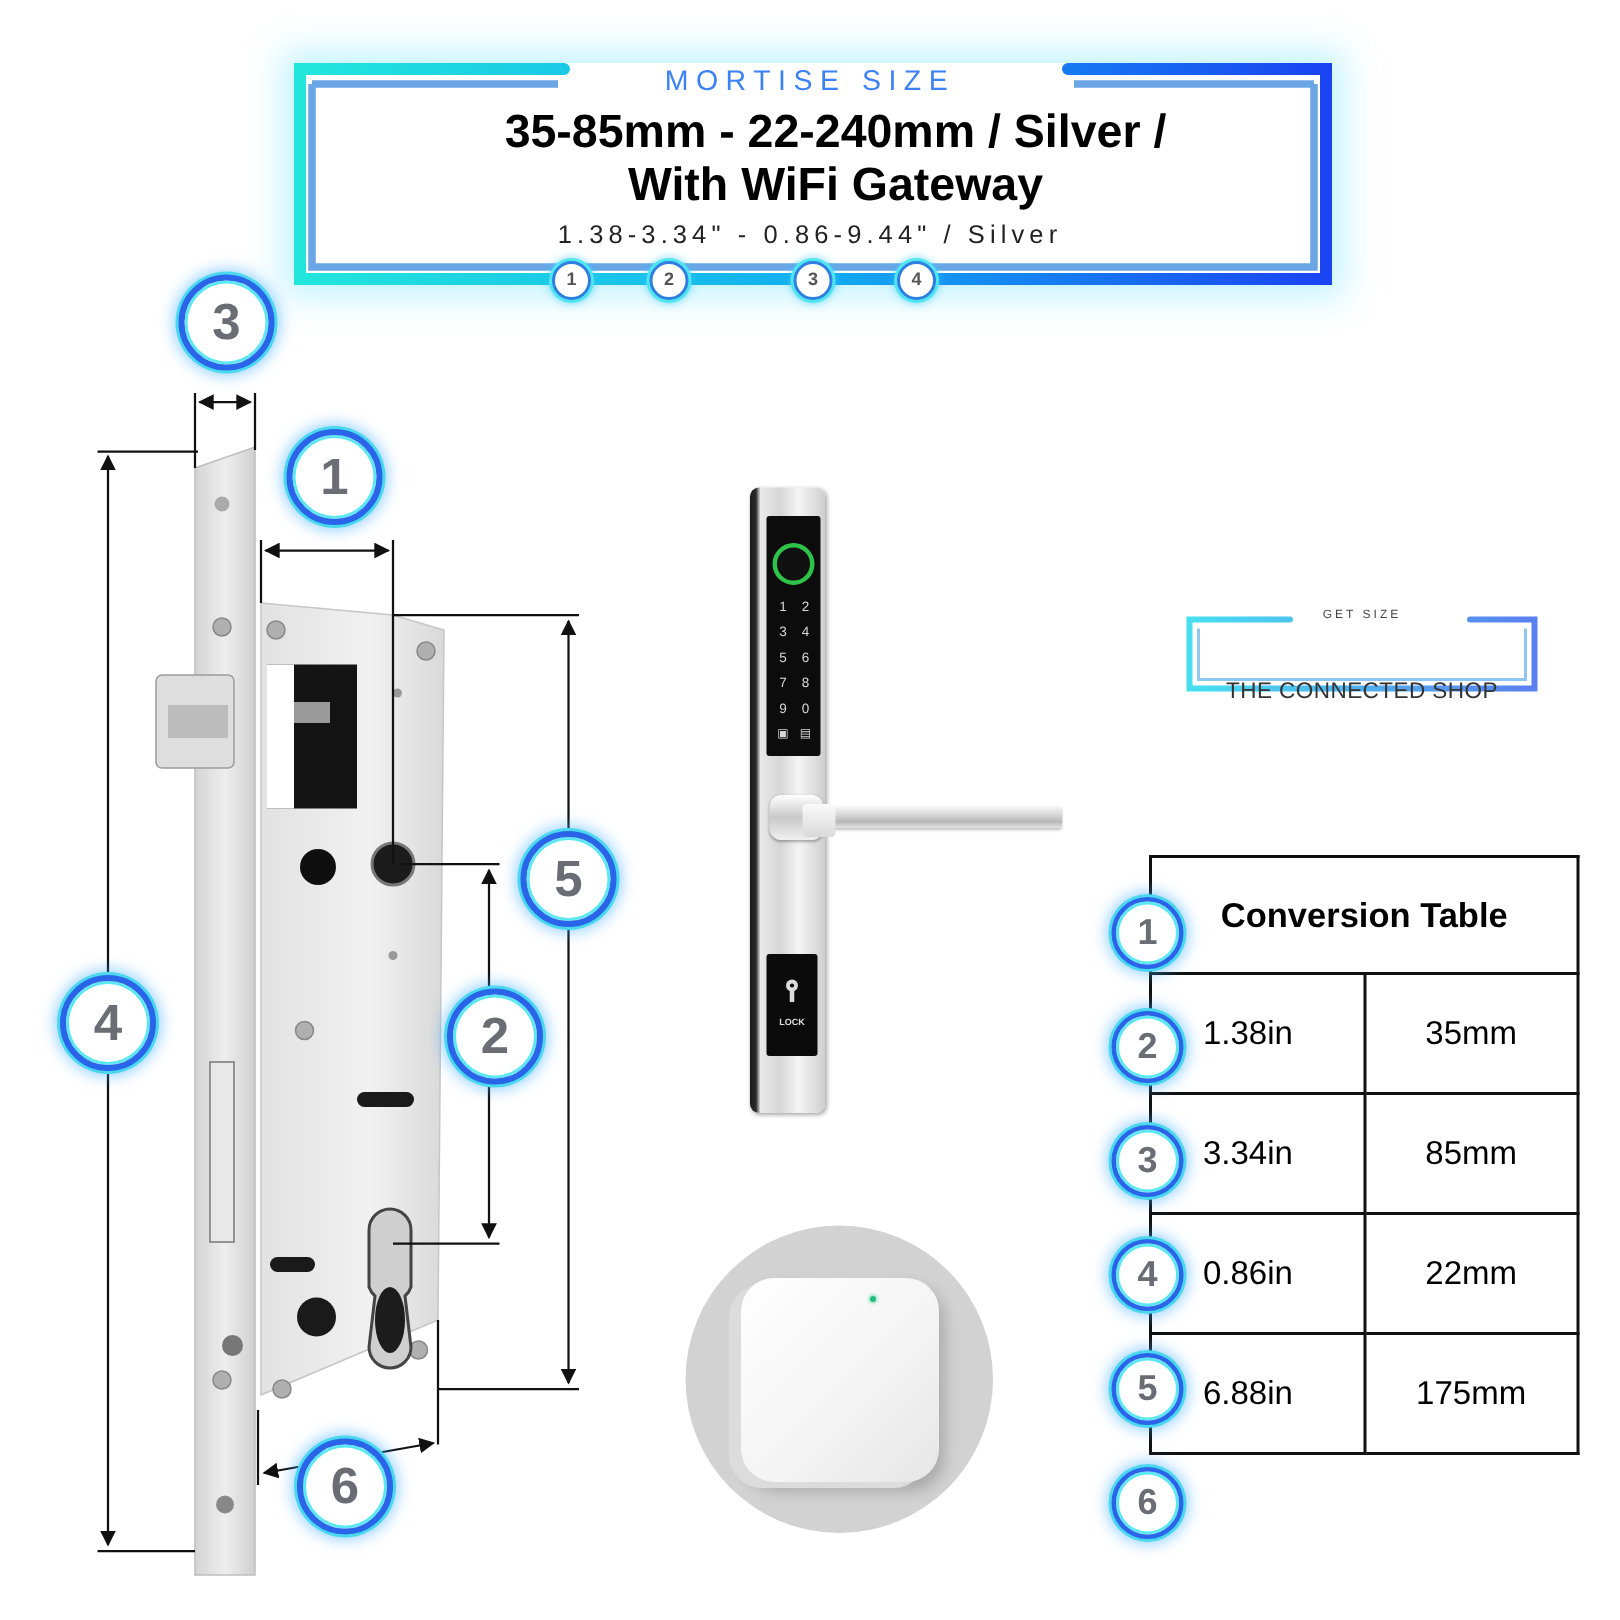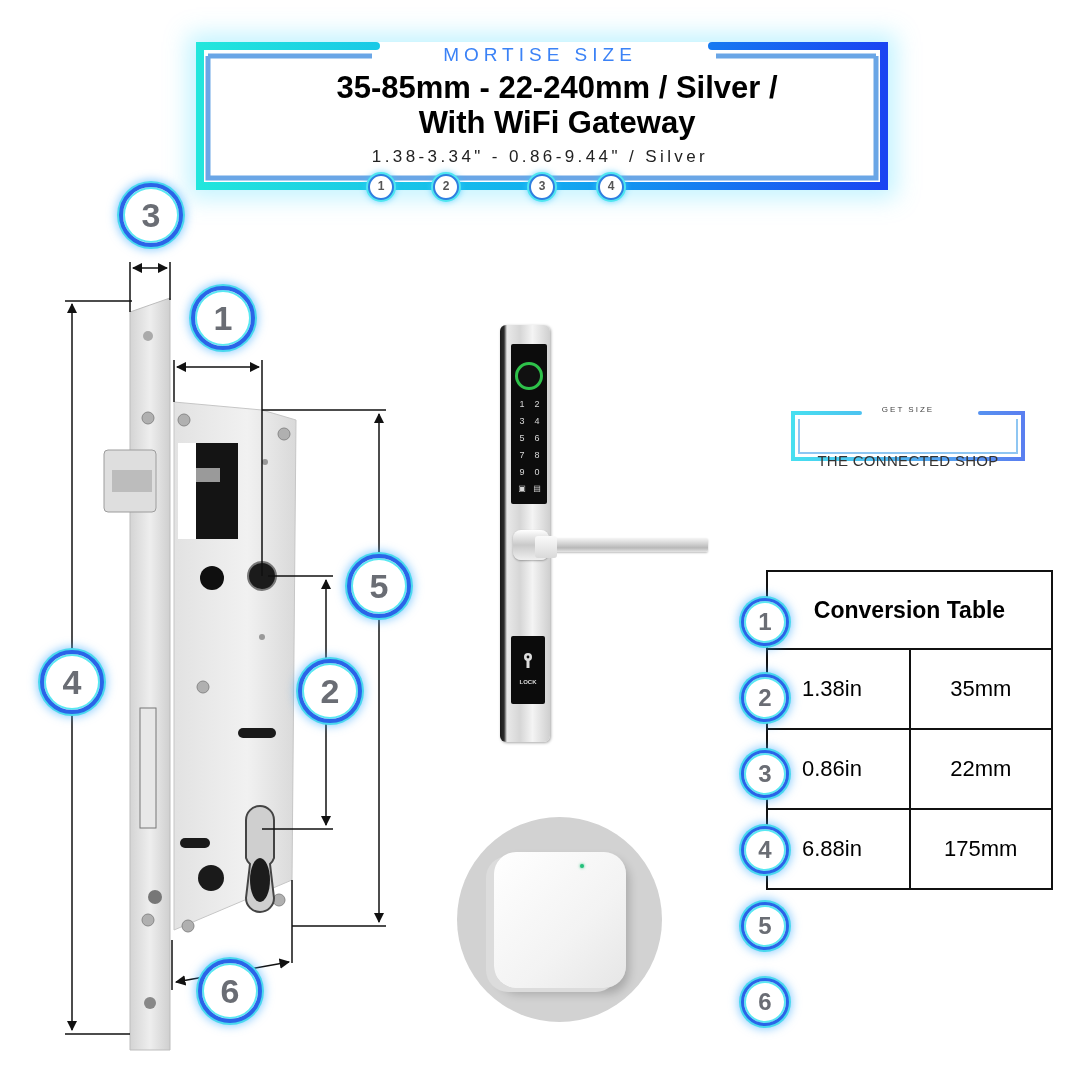--- a/index.html
+++ b/index.html
@@ -283,20 +283,24 @@
 <table class="conv-table">
   <tbody>
       <tr>
     <th colspan="2">Conversion Table</th>
   </tr>
   <tr>
     <td class="inch">1.38in</td>
     <td>35mm</td>
   </tr>
   <tr>
+    <td class="inch">3.34in</td>
+    <td>85mm</td>
+  </tr>
+  <tr>
     <td class="inch">0.86in</td>
     <td>22mm</td>
   </tr>
   <tr>
     <td class="inch">6.88in</td>
     <td>175mm</td>
   </tr>
 </tbody>
   </table>
 

